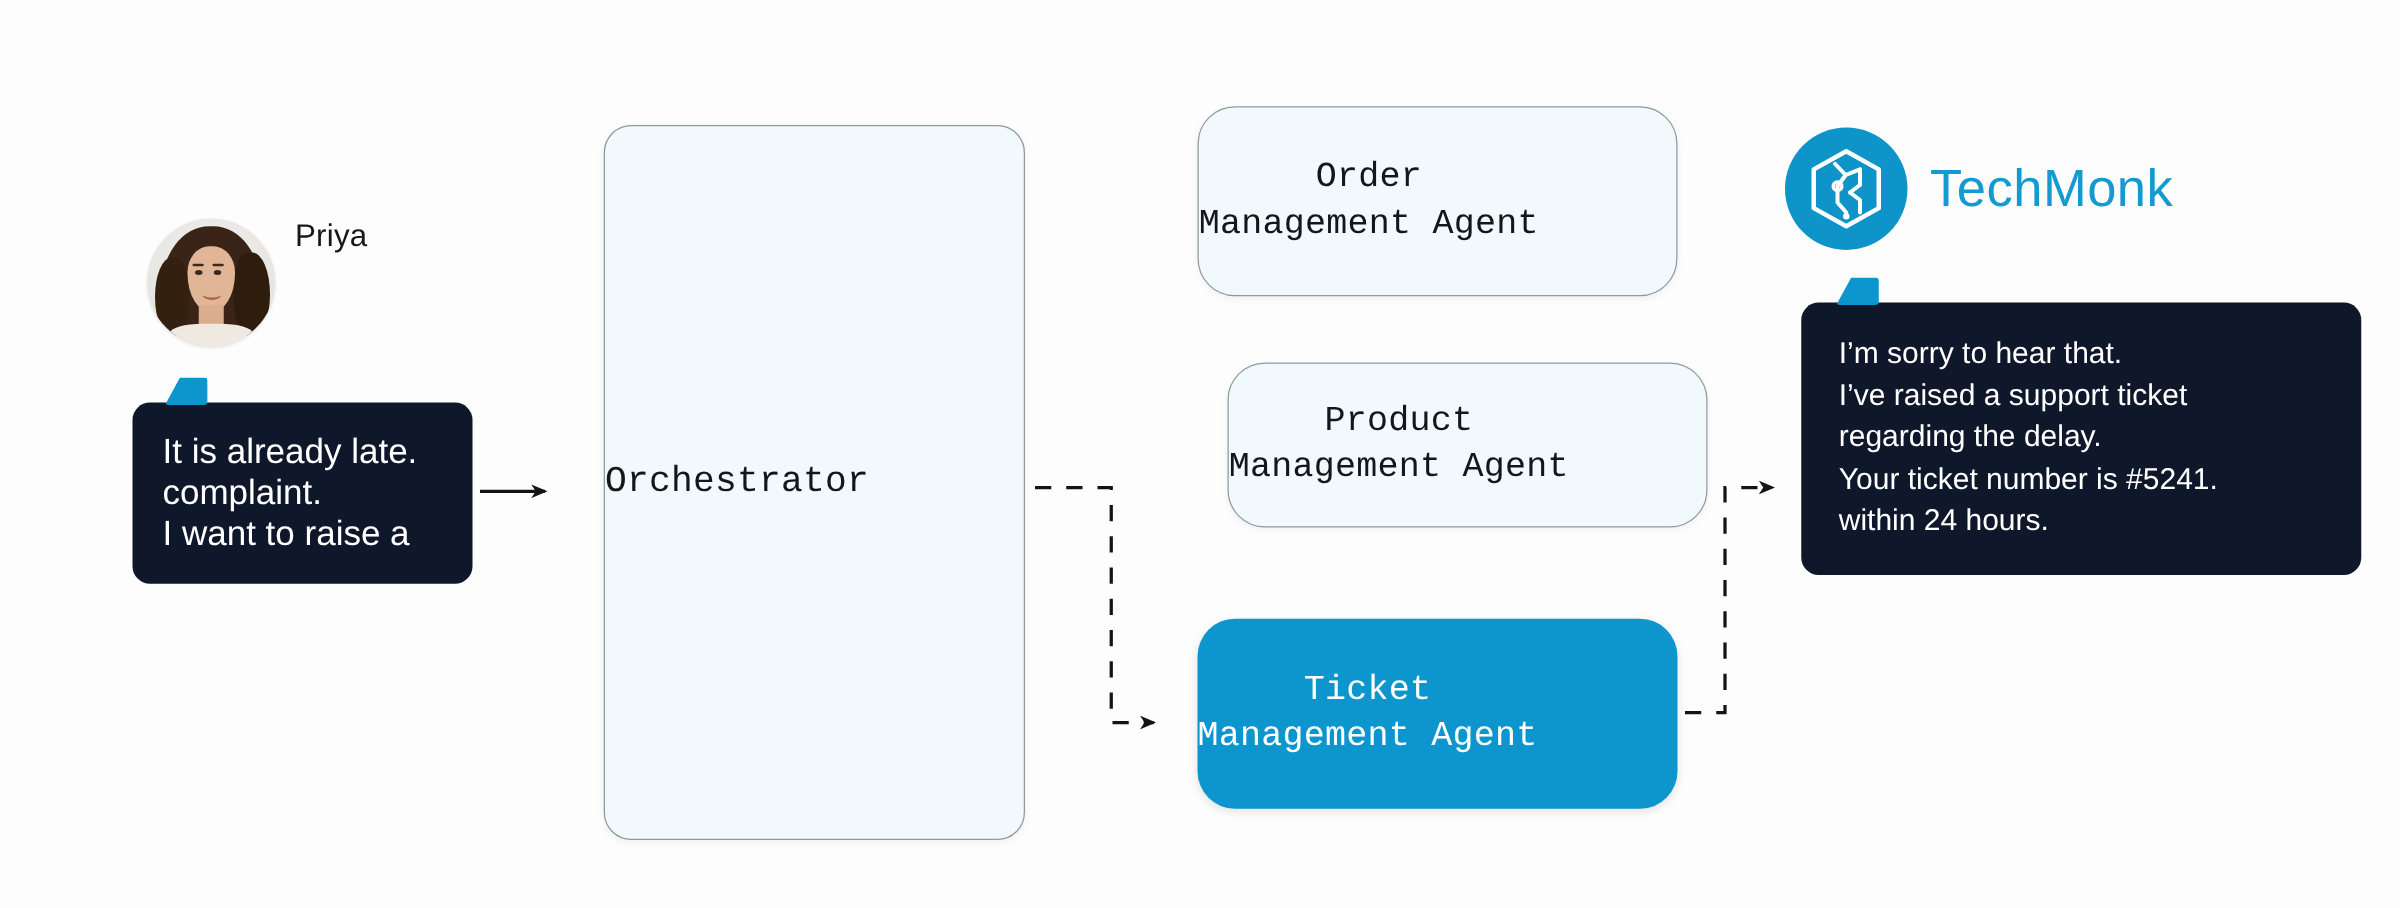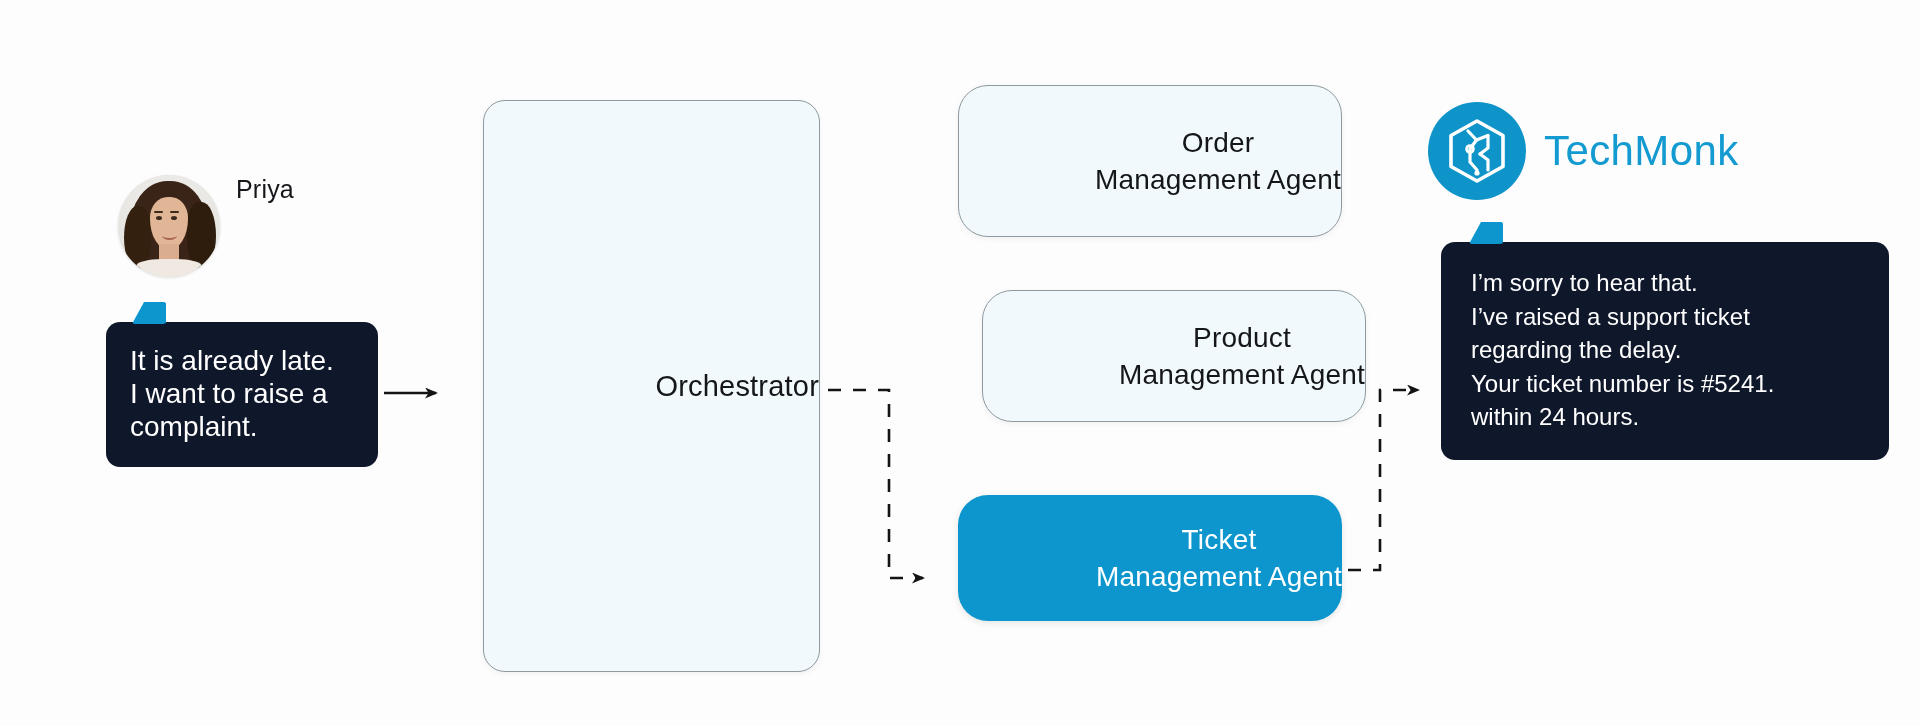--- a/index.html
+++ b/index.html
@@ -76,37 +76,37 @@
     border-bottom:22px solid #0d96cd;
     border-top:0;
     border-radius:3px;
   }
   .bubble .line{font-size:28px;line-height:33px;white-space:pre;}
   #bubble-bot .line{font-size:24px;line-height:33.5px;}
 
   
   .node{
     position:absolute;box-sizing:border-box;
-    display:flex;align-items:center;justify-content:flex-end;
-    text-align:center;border-radius:30px;
+    display:flex;align-items:center;justify-content:flex-start;
+    text-align:center;border-radius:30px;font-family:Liberation Mono, monospace;
   }
   .node.light{
     background:#f2f9fc;border:1.3px solid #8e9aa0;
     box-shadow:0 2px 6px rgba(0,0,0,.05);
     color:#141619;
   }
   .node.filled{
     background:#0d96cd;border:none;color:#ffffff;
     box-shadow:0 2px 7px rgba(0,0,0,.10);
   }
   #node-orchestrator{left:483px;top:100px;width:337px;height:572px;border-radius:22px;}
   #node-orchestrator .node-text{font-size:29px;line-height:36px;}
   #node-order{left:958px;top:85px;width:384px;height:152px;}
   #node-product{left:982px;top:290px;width:384px;height:132px;}
-  #node-ticket{left:958px;top:495px;width:384px;height:126px;}
+  #node-ticket{left:958px;top:495px;width:384px;height:152px;}
   .node-text{font-size:28px;line-height:37px;white-space:pre-line;letter-spacing:.2px;}
 
   
   #logo-group{position:absolute;left:1428px;top:102px;display:flex;align-items:center;gap:18px;}
   .logo-mark{width:98px;height:98px;border-radius:50%;background:#0f94c9;display:flex;align-items:center;justify-content:center;flex:none;}
   .logo-text{font-size:42px;color:#139ad0;letter-spacing:.4px;}
 
   
   #wires{position:absolute;left:0;top:0;width:1920px;height:726px;pointer-events:none;}
 </style>
@@ -149,22 +149,22 @@
       <div class="av-smile"></div>
       <div class="av-neck"></div>
       <div class="av-body"></div>
     </div>
     <div class="name-label">Priya</div>
   </div>
 
   <div id="bubble-user" class="bubble">
     <div class="tail"></div>
     <div class="line">It is already late.</div>
+    <div class="line">complaint.</div>
     <div class="line">I want to raise a</div>
-    <div class="line">complaint.</div>
   </div>
 
   <div id="node-orchestrator" class="node light">
     <div class="node-text">Orchestrator</div>
   </div>
 
   <div id="node-order" class="node light">
     <div class="node-text">Order
 Management Agent</div>
   </div>

